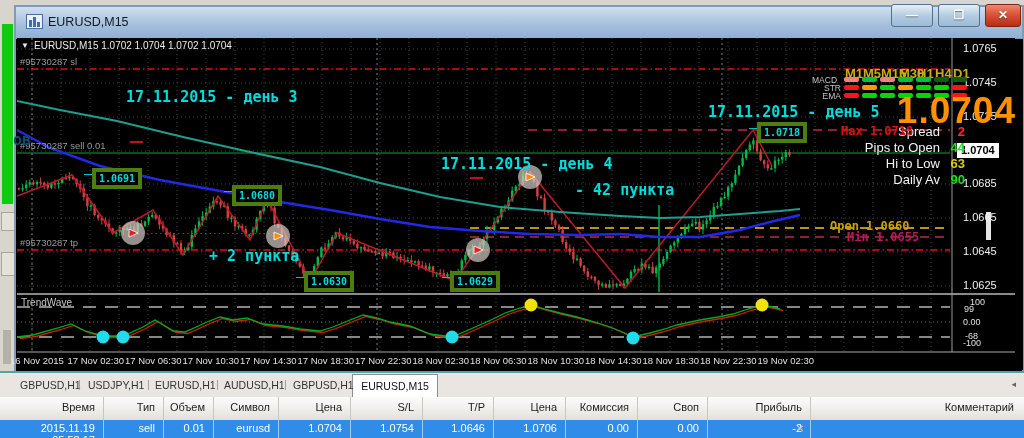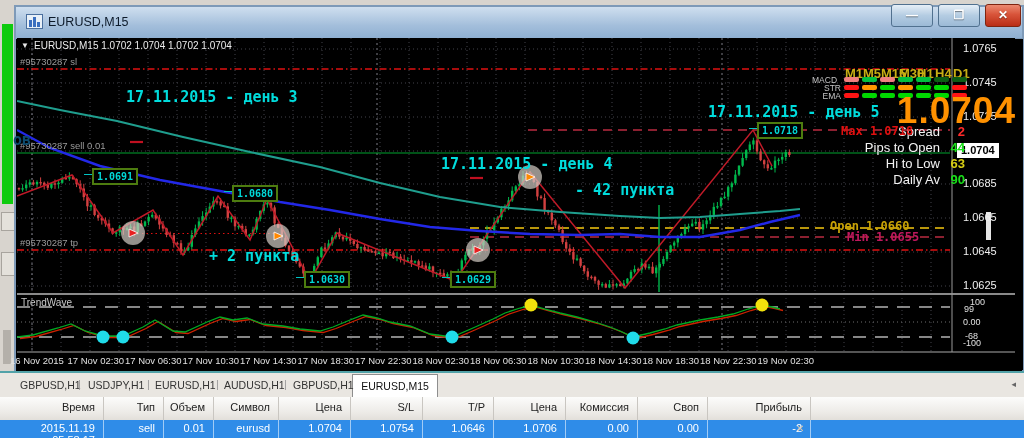--- a/index.html
+++ b/index.html
@@ -18,21 +18,21 @@
   #chart-icon i{position:absolute;bottom:1px;width:3px;background:#3a6fc0;}
   .winbtn{position:absolute;top:4px;height:23px;border:1px solid #51718f;border-radius:3px;
           background:linear-gradient(#e6eff7,#b4cce2 50%,#9cbad6);
           color:#fff;text-align:center;font-weight:bold;font-size:12px;line-height:21px;
           text-shadow:0 1px 1px rgba(0,0,0,.45);box-sizing:border-box;}
   .winbtn.close{background:linear-gradient(#ec8a70,#d8543a 45%,#b92d16);border-color:#7e2410;}
   
   .ordlbl{position:absolute;color:#9a9a9a;font-size:9.5px;white-space:nowrap;}
   .anno{position:absolute;font-family:"DejaVu Sans Mono",monospace;font-weight:bold;
         font-size:15px;color:#00dcdc;white-space:nowrap;letter-spacing:0px;}
-  .ptag{position:absolute;border:2px solid #4d7c0f;background:#000;color:#00d8d8;
+  .ptag{position:absolute;border:4px solid #4d7c0f;background:#000;color:#00d8d8;
         font-family:"DejaVu Sans Mono",monospace;font-size:10px;font-weight:bold;
         padding:0 3px;line-height:13px;white-space:nowrap;}
   .scalelbl{position:absolute;color:#f0f0f0;font-size:11px;white-space:nowrap;}
   .timelbl{position:absolute;color:#e0e0e0;font-size:9.5px;white-space:nowrap;top:355px;}
   #price-box{position:absolute;background:#fff;color:#000;font-size:11px;font-weight:bold;
              padding:0 4px;line-height:15px;}
   #big-price{position:absolute;right:8px;top:94px;font-size:37px;font-weight:bold;color:#ff9100;
              letter-spacing:1px;line-height:34px;}
   .inforow{position:absolute;height:16px;font-size:13px;white-space:nowrap;}
   .inforow .lbl{position:absolute;right:84px;color:#f2f2f2;}
@@ -751,20 +751,21 @@
       <div style="position:absolute;left:422px;width:63px;" class="hcell">T/P</div>
       <i class="vline" style="left: 422px;"></i>
       <div style="position:absolute;left:493px;width:64px;" class="hcell">Цена</div>
       <i class="vline" style="left: 493px;"></i>
       <div style="position:absolute;left:565px;width:64px;" class="hcell">Комиссия</div>
       <i class="vline" style="left: 565px;"></i>
       <div style="position:absolute;left:637px;width:62px;" class="hcell">Своп</div>
       <i class="vline" style="left: 637px;"></i>
       <div style="position:absolute;left:707px;width:95px;" class="hcell">Прибыль</div>
       <i class="vline" style="left: 707px;"></i>
+      <div style="position:absolute;left:810px;width:204px;" class="hcell">Комментарий</div>
       <i class="vline" style="left: 810px;"></i>
     </div>
   <div id="trow">
       <div style="position:absolute;left:0px;width:95px;" class="rcell">2015.11.19 05:58:17</div>
       <div style="position:absolute;left:103px;width:52px;" class="rcell">sell</div>
       <i class="vline2" style="left: 103px;"></i>
       <div style="position:absolute;left:163px;width:42px;" class="rcell">0.01</div>
       <i class="vline2" style="left: 163px;"></i>
       <div style="position:absolute;left:213px;width:57px;" class="rcell">eurusd</div>
       <i class="vline2" style="left: 213px;"></i>

